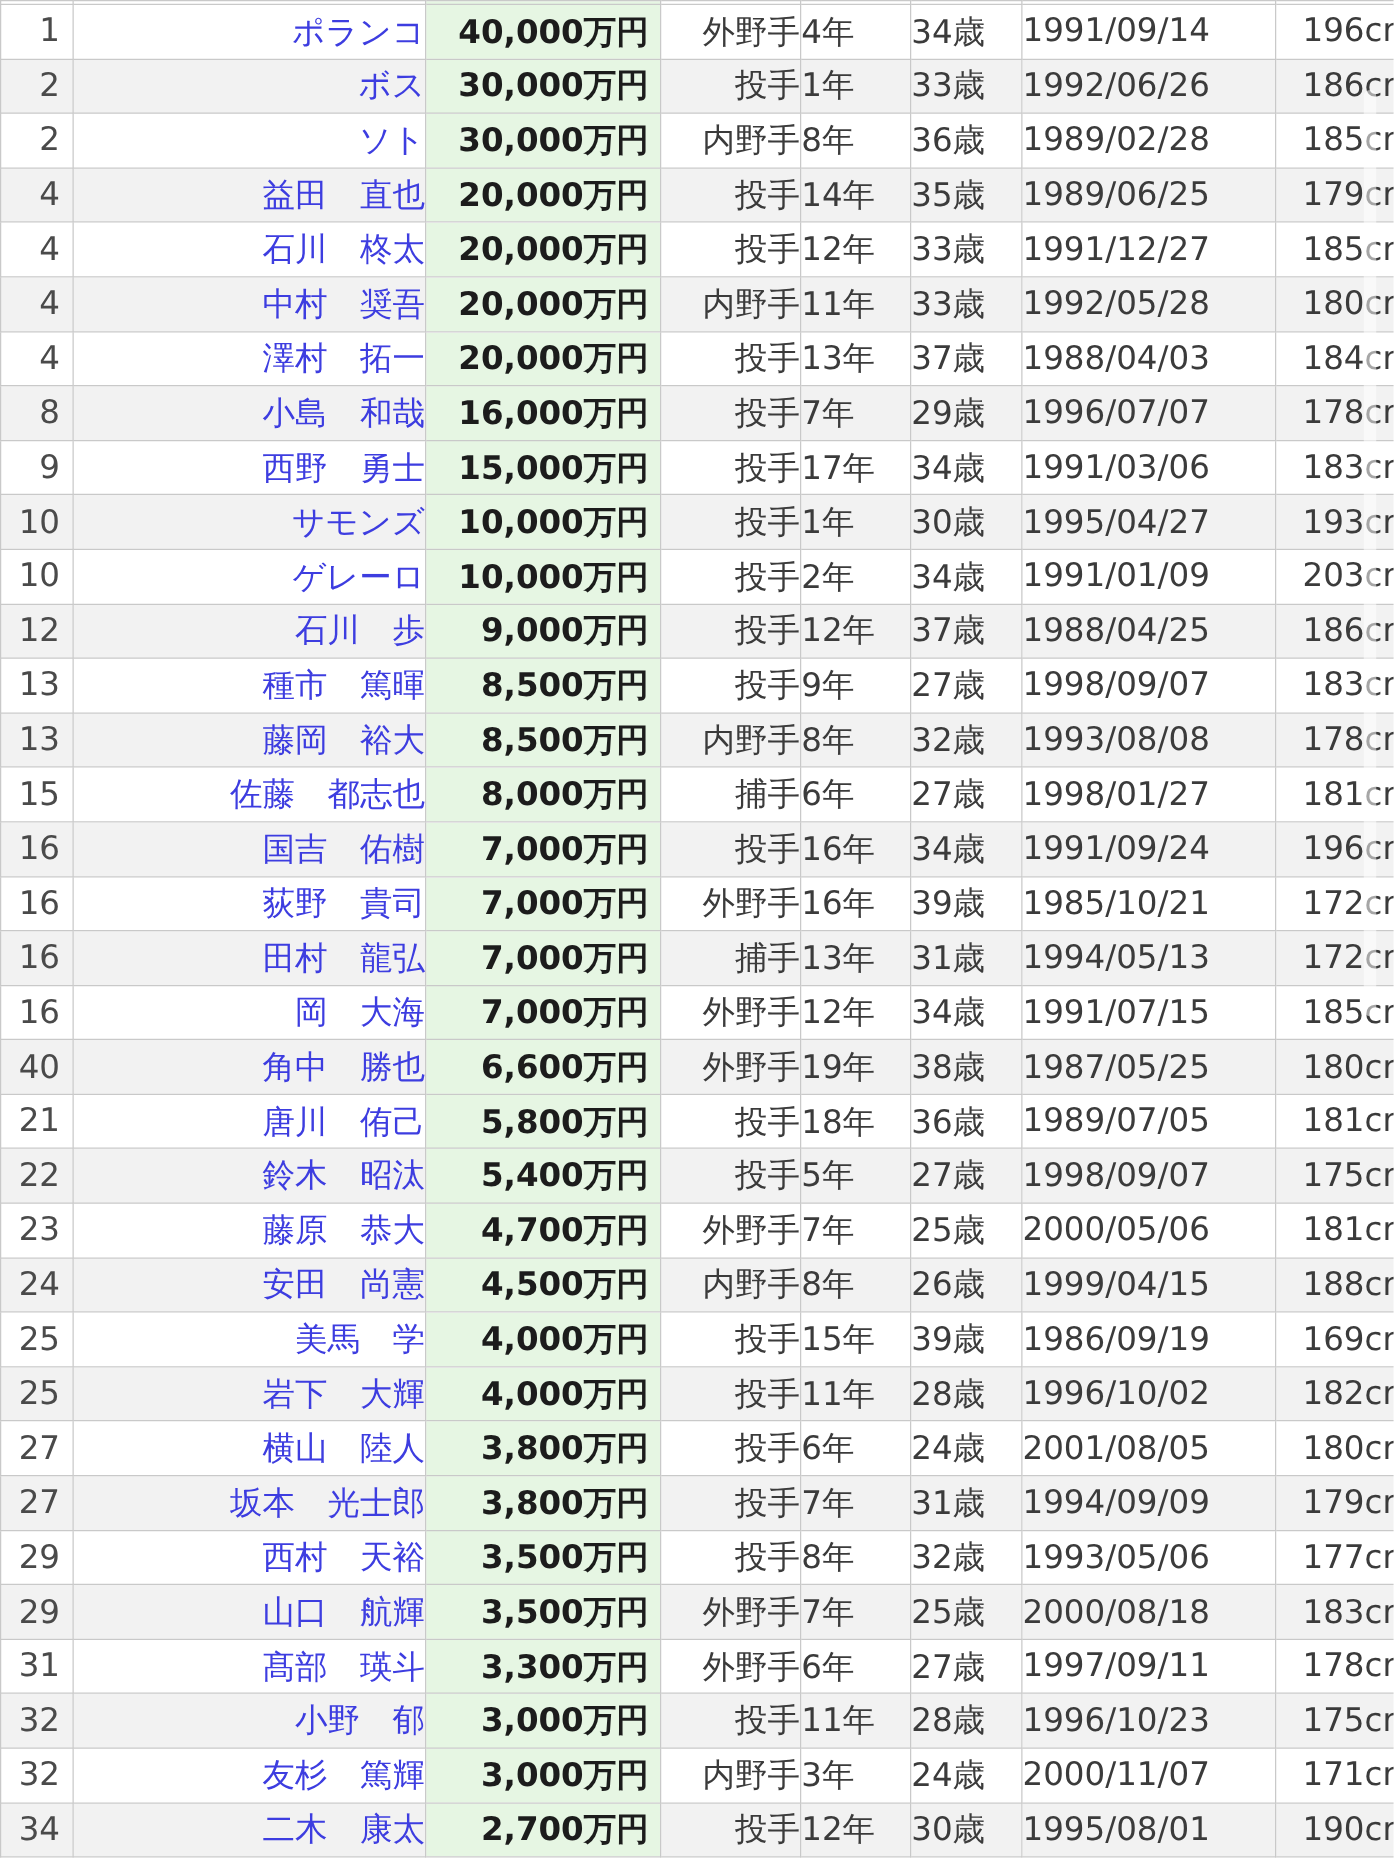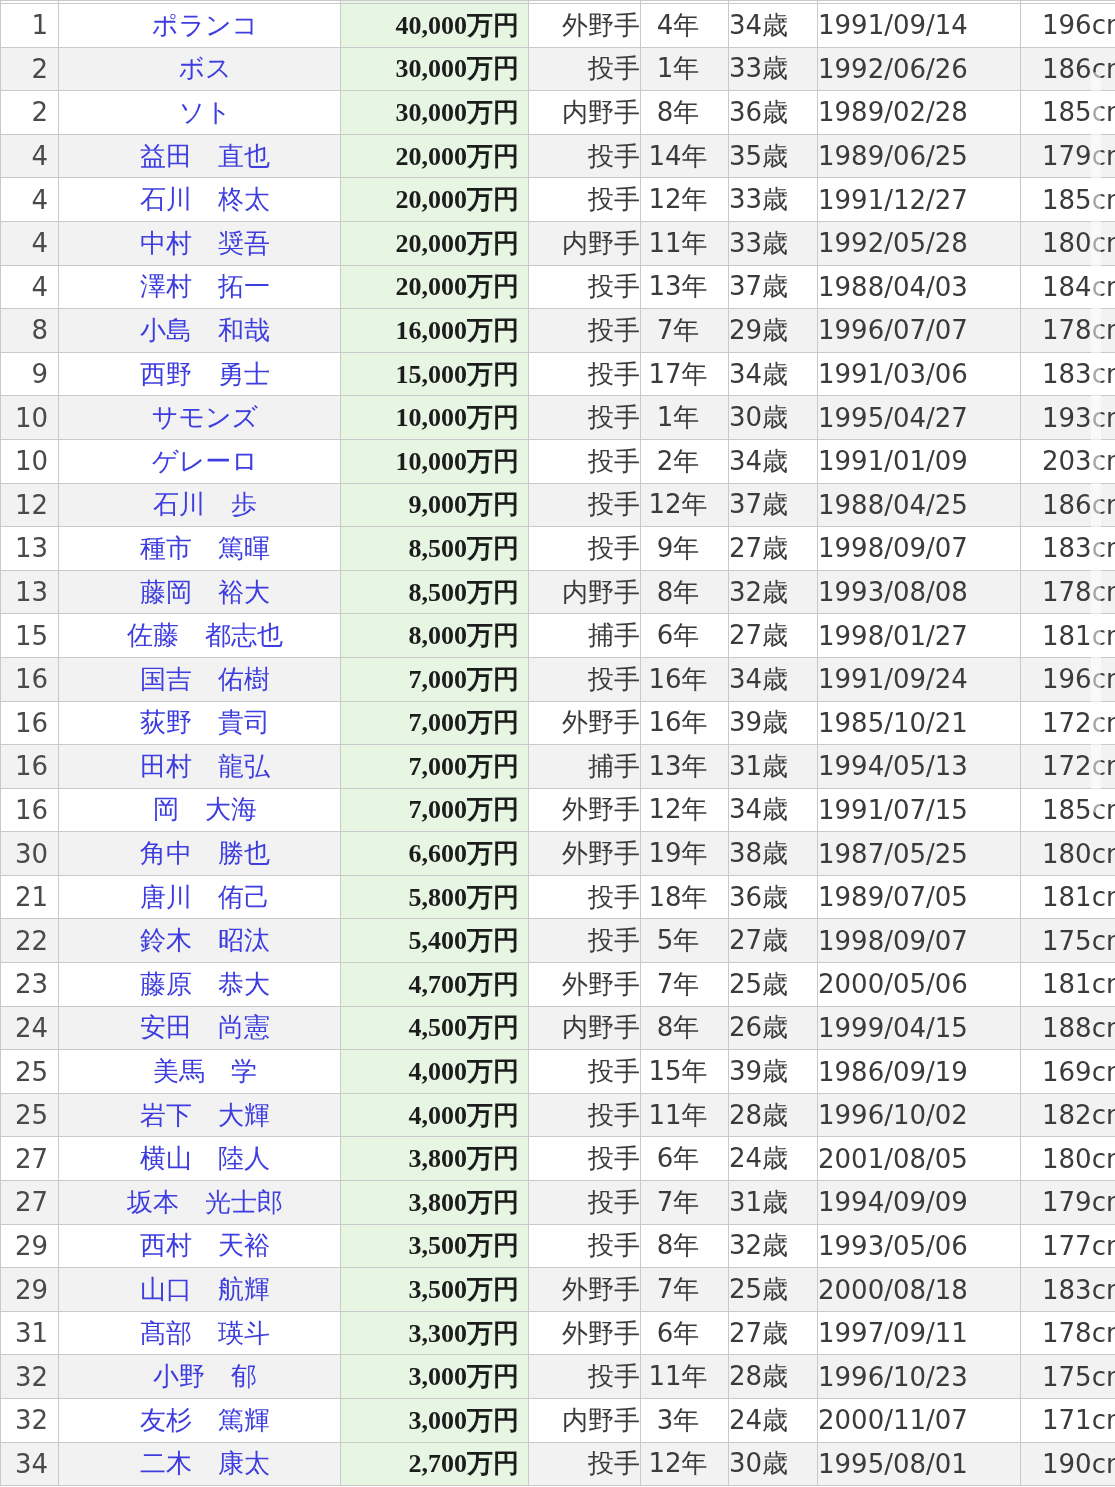--- a/index.html
+++ b/index.html
@@ -28,37 +28,36 @@
     overflow: hidden;
     padding: 0;
   }
   .salary-table tr { height: 43.6px; }
   .salary-table tr.sliver { height: 3px; }
   .salary-table tr.sliver td { height: 1px; line-height: 1px; font-size: 1px; }
 
   .salary-table tr.even td { background: #f2f2f2; }
 
   td.rank   { text-align: right;  padding-right: 10px; color: #4a4a4a; }
-  td.name   { text-align: center;   padding-left: 11px; margin-left: 24px; }
+  td.name   { text-align: right;   padding-left: 11px; margin-left: 24px; }
   td.name a.plink {
     color: #3d3de0;
     text-decoration: none;
     cursor: pointer;
   }
   td.salary {
     background: #e6f6e3;
     text-align: right;
     padding-right: 9px;
     font-weight: bold;
     color: #1c1c1c;
-    font-family: Liberation Serif, serif;
   }
   .salary-table tr.even td.salary { background: #e6f6e3; }
   td.position { text-align: right; }
-  td.years  { text-align: center; padding-right: 13px; }
+  td.years  { text-align: left; padding-right: 13px; }
   td.age    { text-align: left; padding-right: 12px; }
   td.born   { text-align: left; }
   td.height { text-align: left; padding-left: 21px; }
 
   .scroll-thumb {
     position: absolute;
     left: 1091px;
     top: 72px;
     width: 10px;
     height: 741px;
@@ -276,21 +275,21 @@
     <td class="rank">16</td>
     <td class="name"><a class="plink" href="#">岡　大海</a></td>
     <td class="salary">7,000万円</td>
     <td class="position">外野手</td>
     <td class="years">12年</td>
     <td class="age">34歳</td>
     <td class="born">1991/07/15</td>
     <td class="height">185cm</td>
   </tr>
         <tr class="even">
-    <td class="rank">30</td>
+    <td class="rank">40</td>
     <td class="name"><a class="plink" href="#">角中　勝也</a></td>
     <td class="salary">6,600万円</td>
     <td class="position">外野手</td>
     <td class="years">19年</td>
     <td class="age">38歳</td>
     <td class="born">1987/05/25</td>
     <td class="height">180cm</td>
   </tr>
         <tr>
     <td class="rank">21</td>

